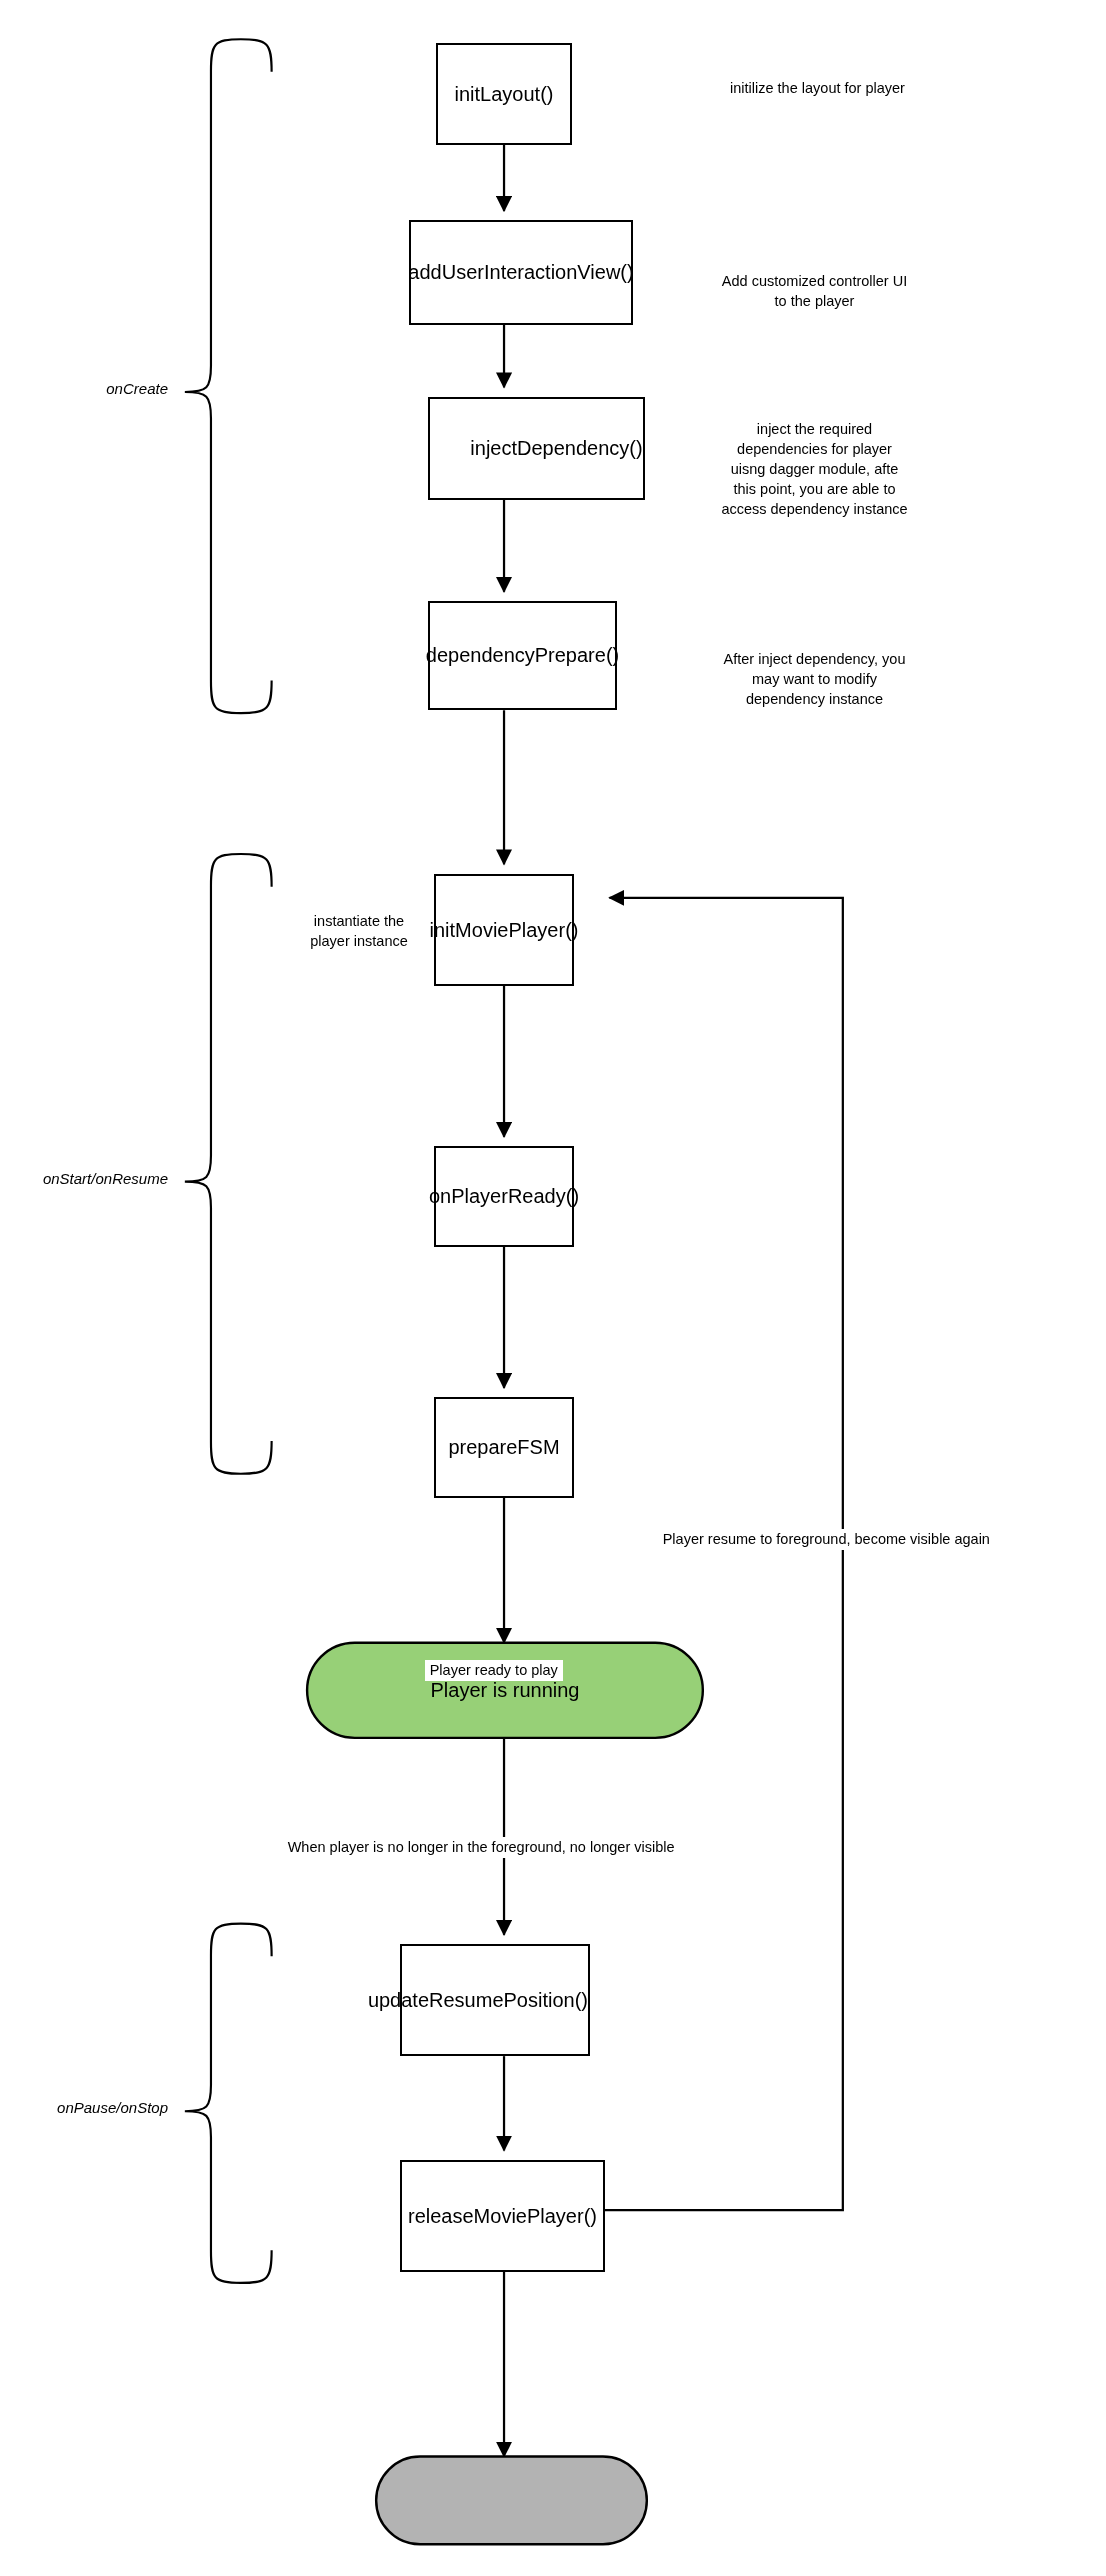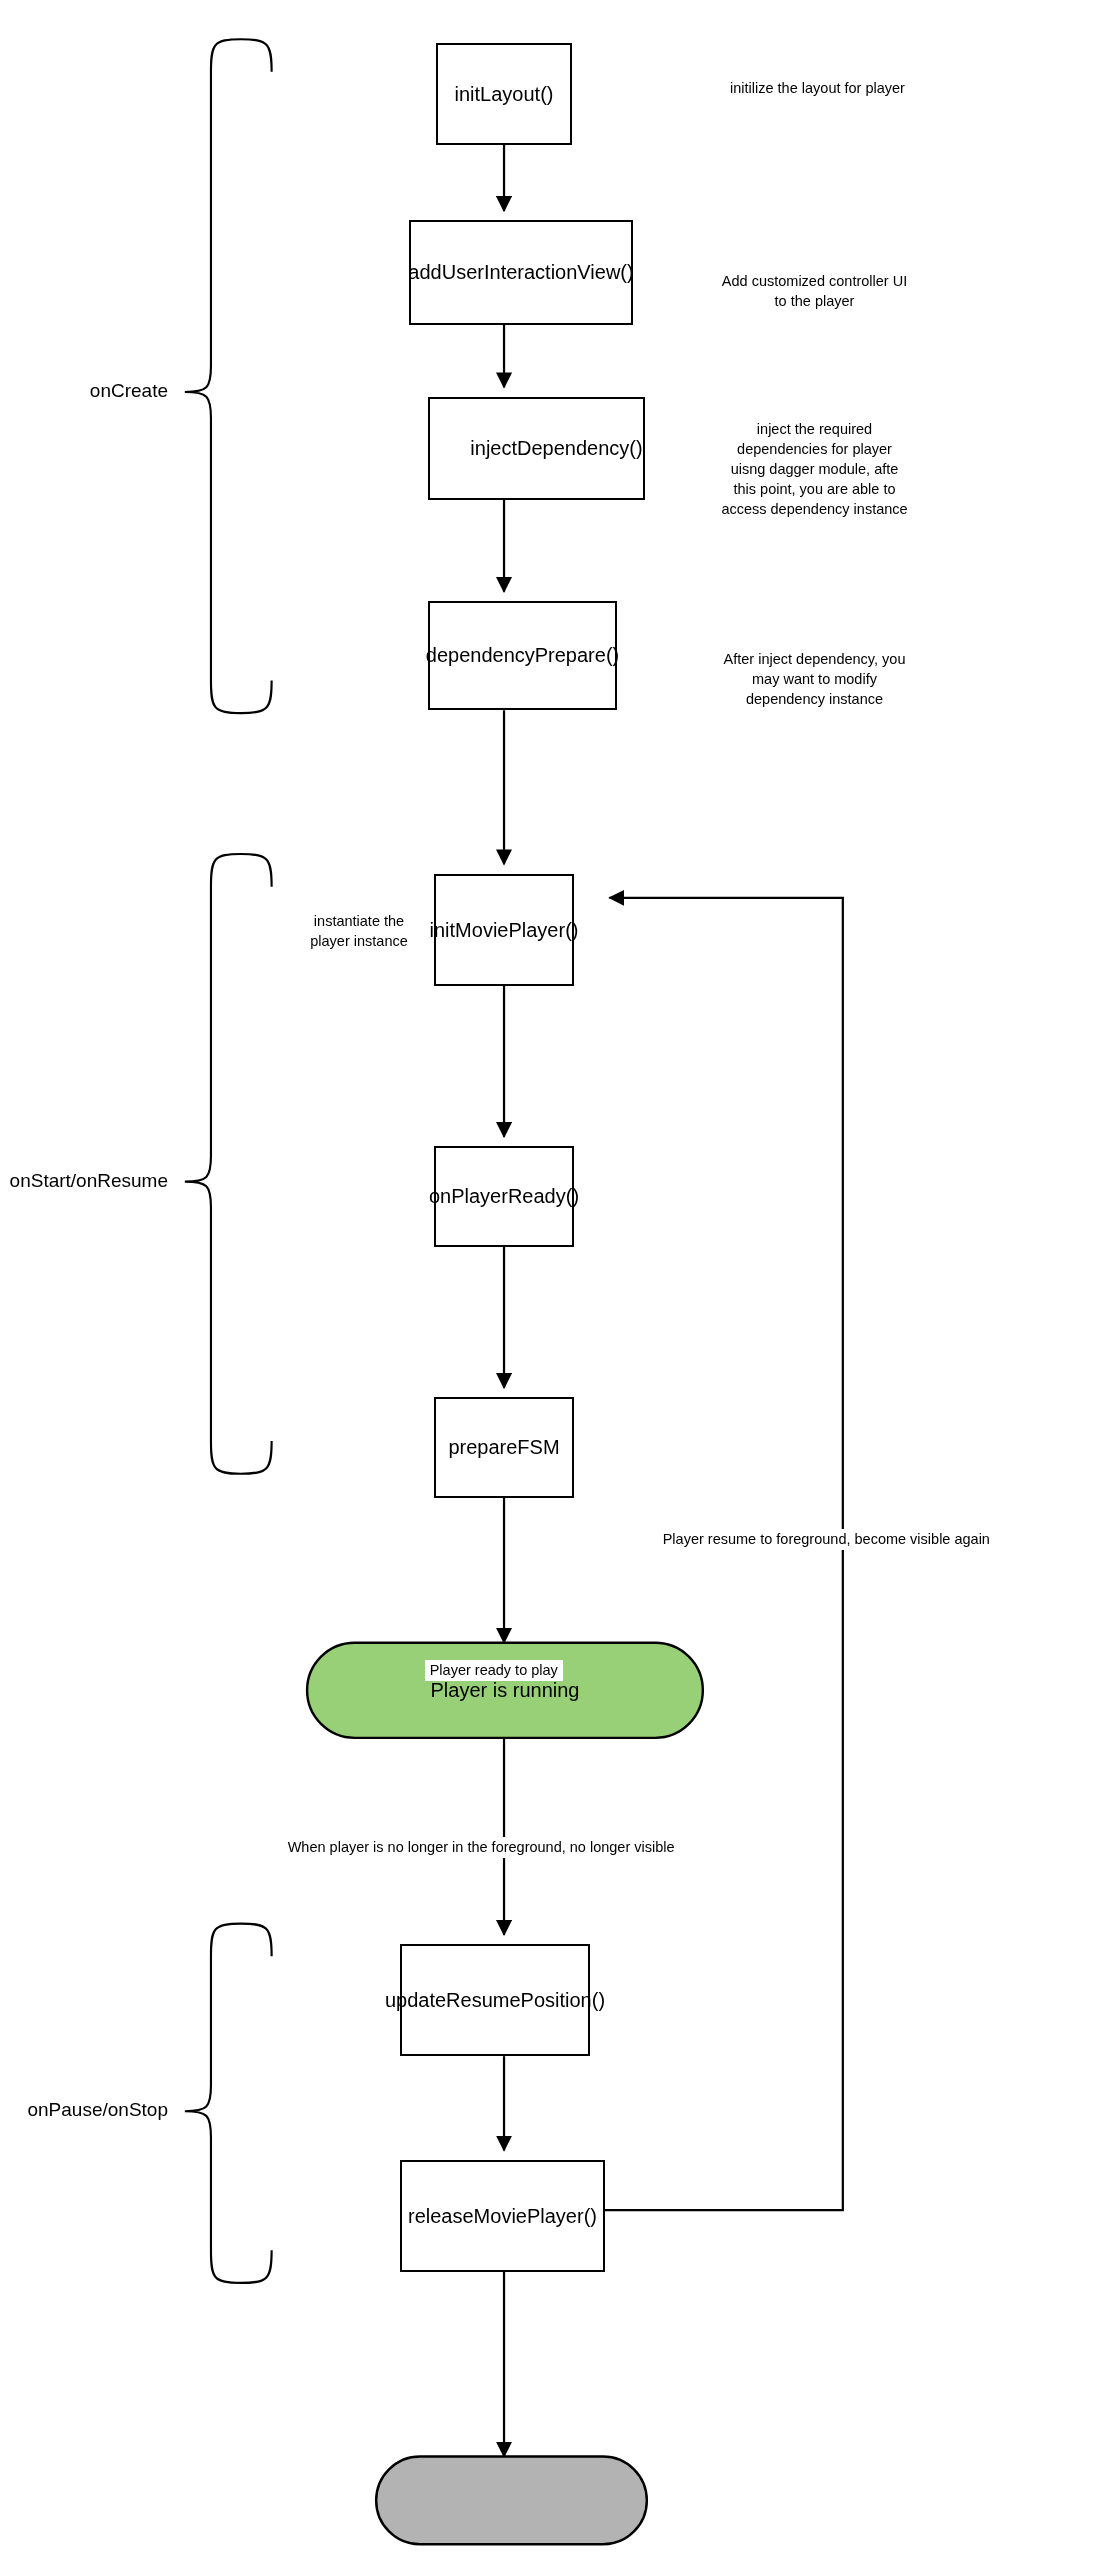--- a/index.html
+++ b/index.html
@@ -50,25 +50,26 @@
     text-align: center;
     color: #000000;
     white-space: pre-line;
   }
   .note.nowrap {
     white-space: nowrap;
   }
   .group-label {
     position: absolute;
     box-sizing: border-box;
-    font-size: 19px;
+    font-size: 15px;
     line-height: 1.3;
     text-align: right;
     color: #000000;
     white-space: nowrap;
+    font-style: italic;
   }
   .edge-label {
     position: absolute;
     box-sizing: border-box;
     font-size: 14.5px;
     line-height: 1.35;
     text-align: center;
     color: #000000;
     white-space: nowrap;
     background: #ffffff;
@@ -169,21 +170,21 @@
   </div>
 
   <div class="node process" style="left:434px; top:1397px; width:140px; height:101px;">
     <span>prepareFSM</span>
   </div>
 
   <div class="node" style="left:307px; top:1643px; width:396px; height:95px; border:none; background:transparent;">
     <span>Player is running</span>
   </div>
 
-  <div class="node process" style="left:400px; top:1944px; width:190px; height:112px;">
+  <div class="node process" style="left:400px; top:1944px; width:190px; height:112px;justify-content:flex-end;">
     <span>updateResumePosition()</span>
   </div>
 
   <div class="node process" style="left:400px; top:2160px; width:205px; height:112px;">
     <span>releaseMoviePlayer()</span>
   </div>
 
 
   <div class="note nowrap" style="left:668px; top:78px; width:299px;">
     <span>initilize the layout for player</span>

